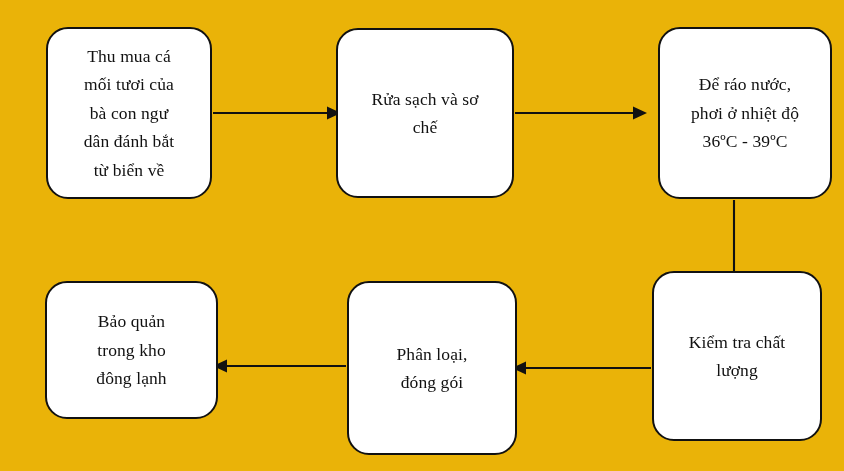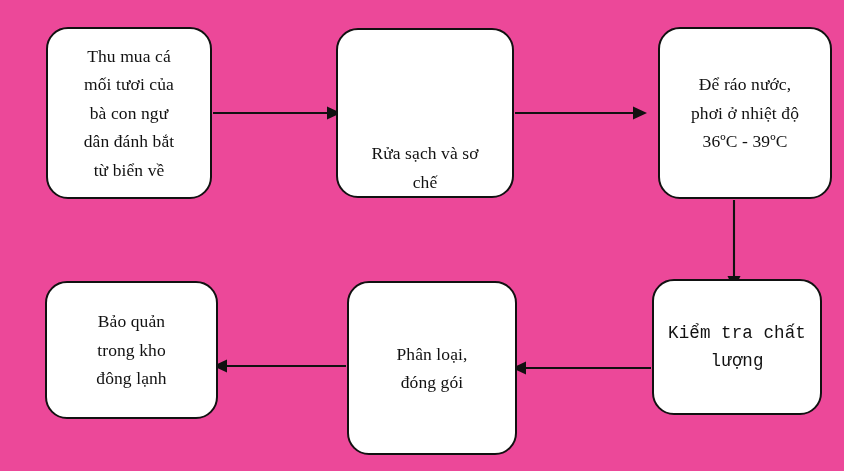--- a/index.html
+++ b/index.html
@@ -5,21 +5,21 @@
 <style>
   html, body {
     margin: 0;
     padding: 0;
     background: #ffffff;
   }
   #canvas {
     position: relative;
     width: 844px;
     height: 471px;
-    background: #ec4899;
+    background: #eab308;
     overflow: hidden;
     font-family: "Liberation Serif", "DejaVu Serif", serif;
   }
   .node {
     position: absolute;
     box-sizing: border-box;
     background: #ffffff;
     border: 2px solid #111111;
     border-radius: 22px;
     display: flex;
@@ -84,32 +84,32 @@
   </svg>
 
   <div class="node" style="left:46px; top:27px; width:166px; height:172px;">
     <span class="node-label">Thu mua cá
 mối tươi của
 bà con ngư
 dân đánh bắt
 từ biển về</span>
   </div>
 
-  <div class="node" style="left:336px; top:28px; width:178px; height:170px;align-items:flex-end;">
+  <div class="node" style="left:336px; top:28px; width:178px; height:170px;">
     <span class="node-label">Rửa sạch và sơ
 chế</span>
   </div>
 
   <div class="node" style="left:658px; top:27px; width:174px; height:172px;">
     <span class="node-label">Để ráo nước,
 phơi ở nhiệt độ
 36ºC - 39ºC</span>
   </div>
 
-  <div class="node" style="left:652px; top:279px; width:170px; height:136px;font-family:Liberation Mono, monospace;">
+  <div class="node" style="left:652px; top:271px; width:170px; height:170px;">
     <span class="node-label">Kiểm tra chất
 lượng</span>
   </div>
 
   <div class="node" style="left:347px; top:281px; width:170px; height:174px;align-items:center;">
     <span class="node-label">Phân loại,
 đóng gói</span>
   </div>
 
   <div class="node" style="left:45px; top:281px; width:173px; height:138px;">

